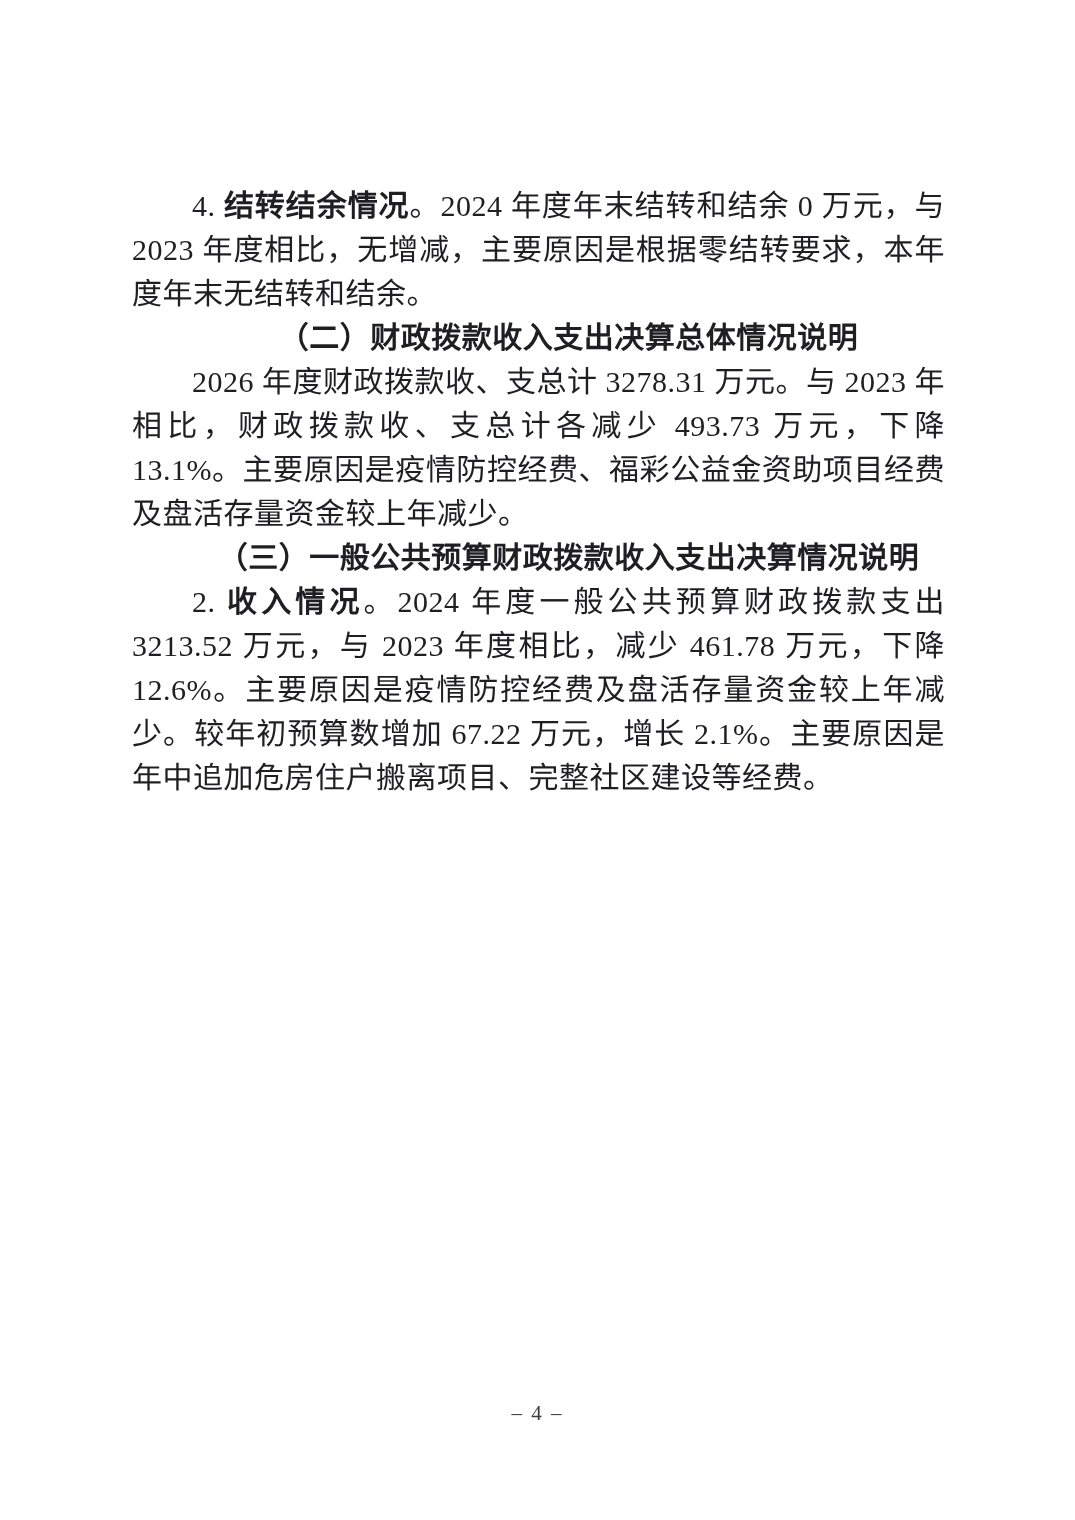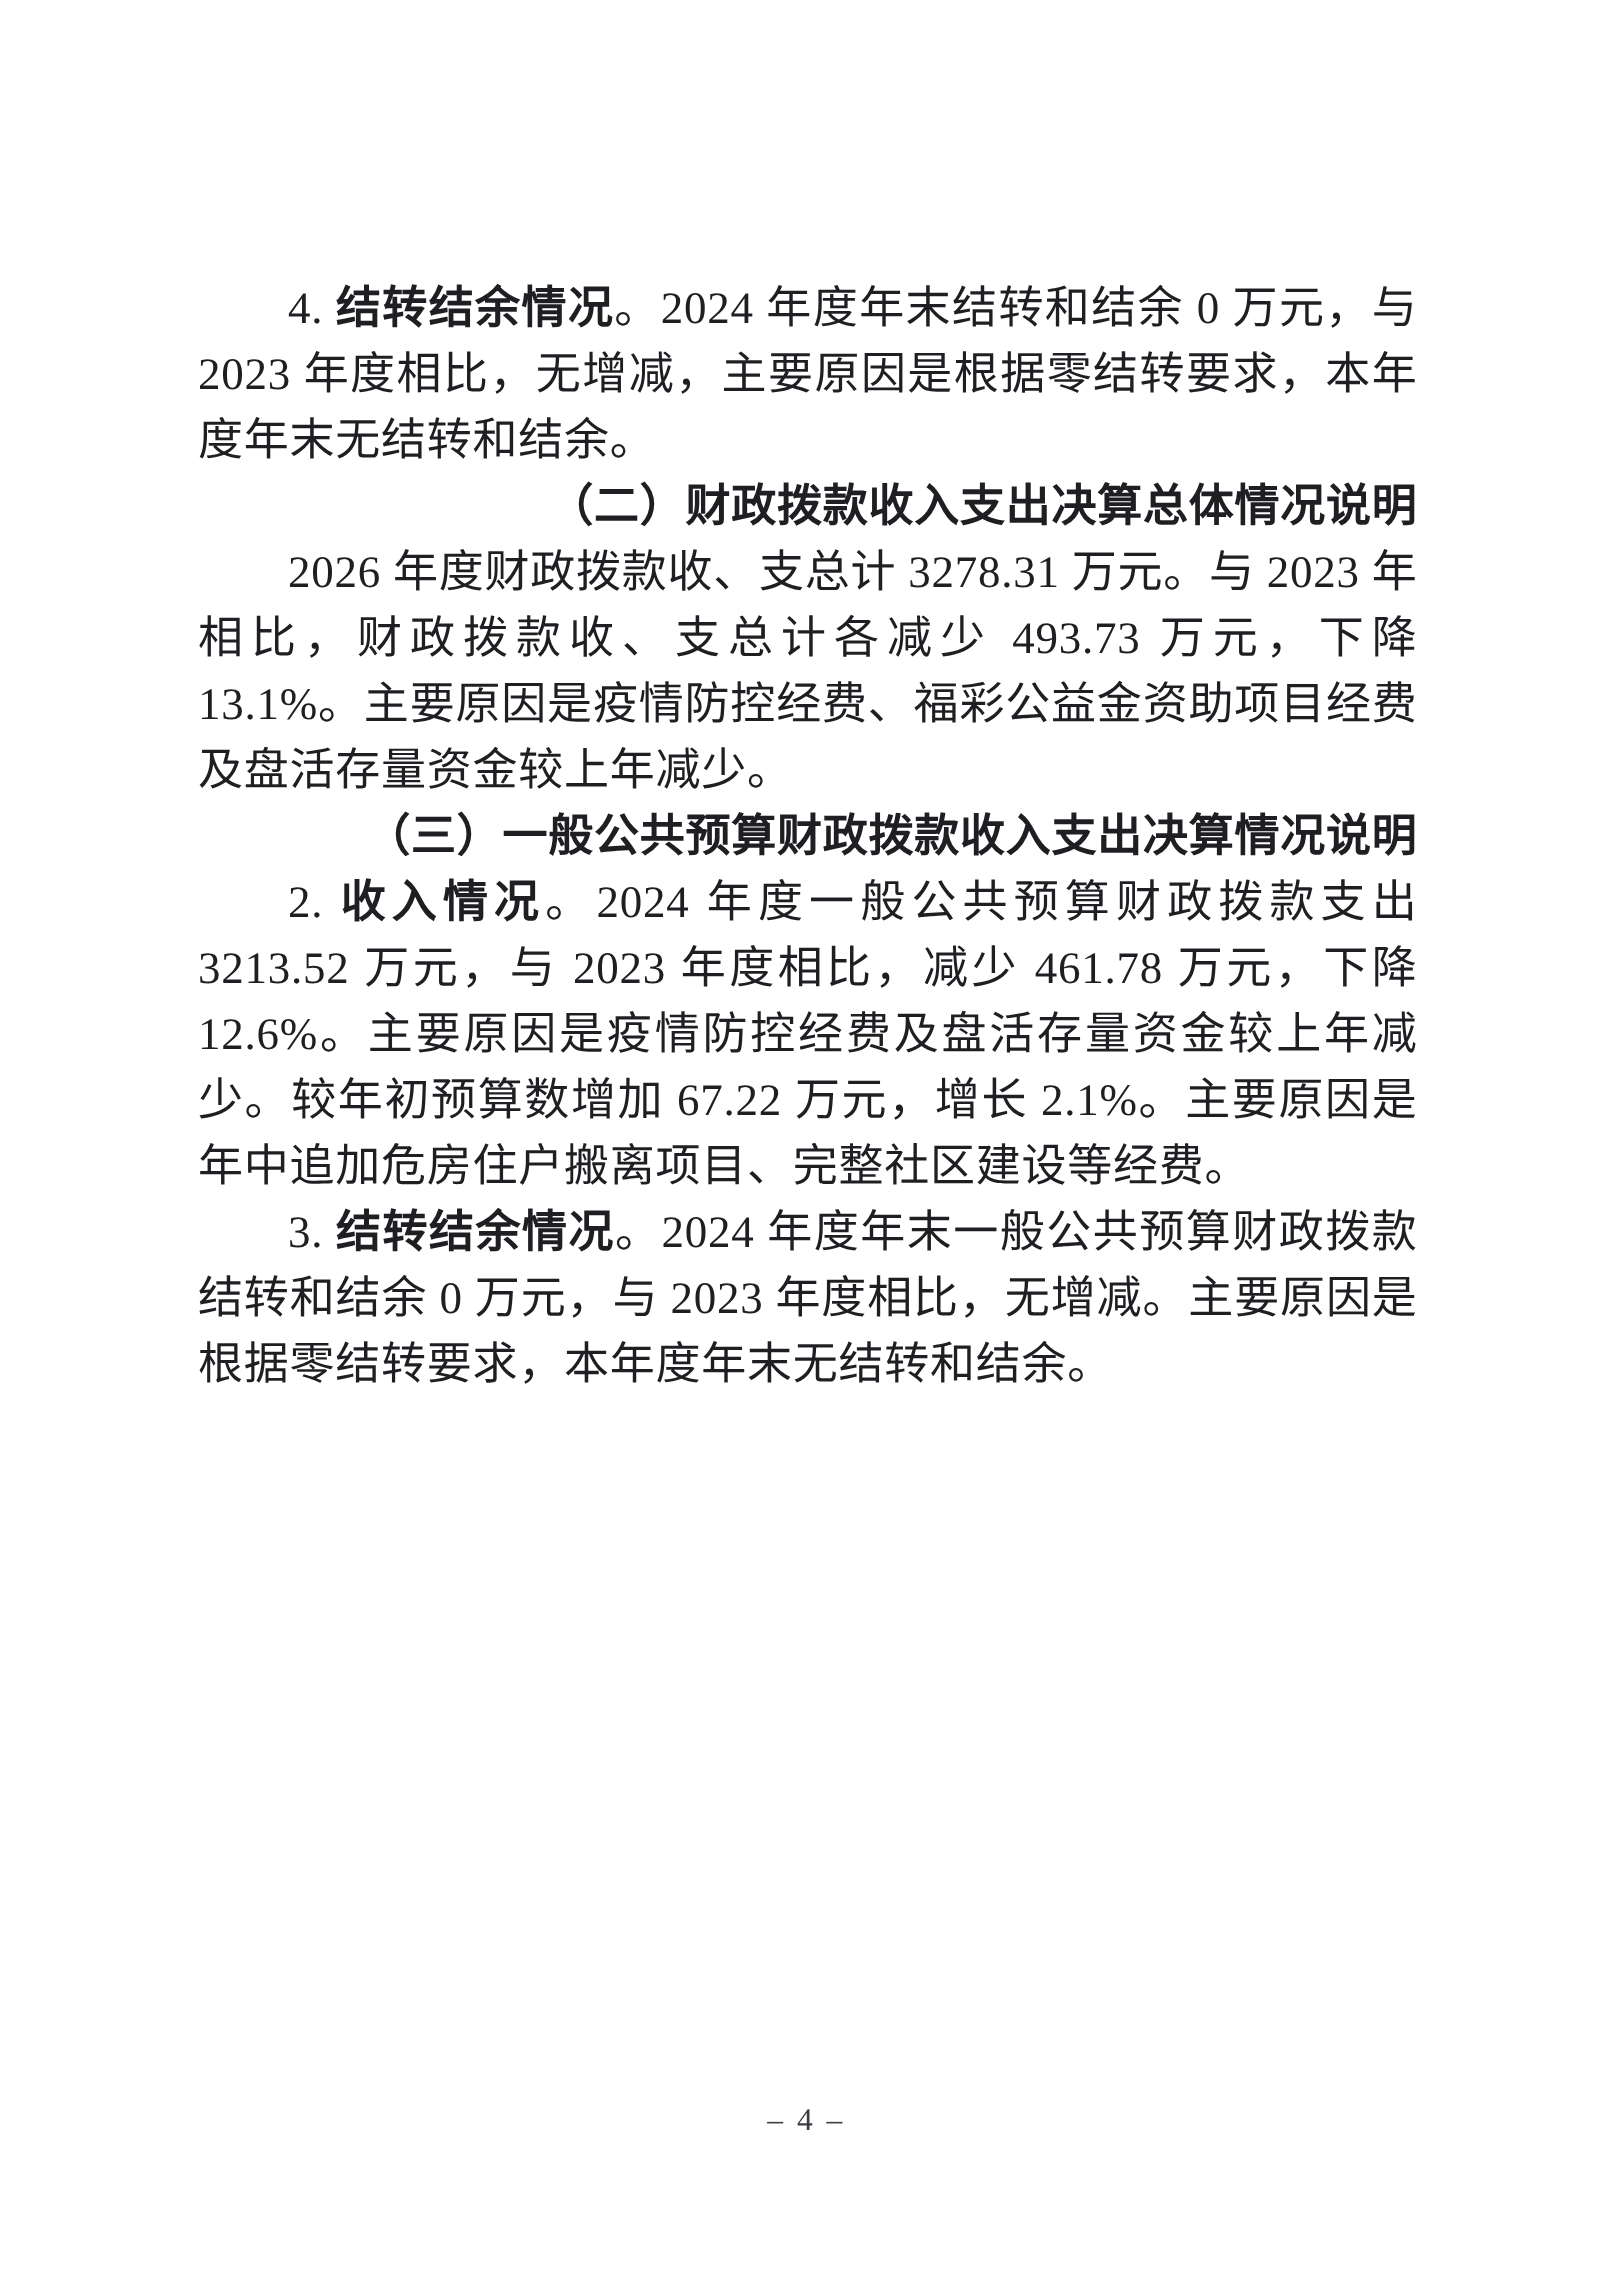--- a/index.html
+++ b/index.html
@@ -21,21 +21,21 @@
     margin: 0;
     font-size: 30px;
     line-height: 44px;
     text-align: justify;
     text-justify: inter-ideograph;
     text-indent: 60px;
     letter-spacing: 0.5px;
   }
   .content p.heading {
     font-weight: bold;
-    text-align: right;
+    text-align: center;
   }
   .term { font-weight: bold; }
   .footer {
     position: absolute;
     top: 1398px; left: 0;
     width: 1075px;
     text-align: center;
     font-size: 21px;
     line-height: 30px;
     color: #3c3c42;
@@ -52,18 +52,17 @@
 
     <p class="heading">（二）财政拨款收入支出决算总体情况说明</p>
 
     <p class="body"><span>2026 年度财政拨款收、支总计 3278.31 万元。与 2023 年相比，财政拨款收、支总计各减少 493.73 万元，下降 13.1%。主要原因是疫情防控经费、福彩公益金资助项目经费及盘活存量资金较上年减少。</span></p>
 
     <p class="heading">（三）一般公共预算财政拨款收入支出决算情况说明</p>
 
 
     <p class="body"><span>2. </span><span class="term">收入情况</span><span>。2024 年度一般公共预算财政拨款支出 3213.52 万元，与 2023 年度相比，减少 461.78 万元，下降 12.6%。主要原因是疫情防控经费及盘活存量资金较上年减少。较年初预算数增加 67.22 万元，增长 2.1%。主要原因是年中追加危房住户搬离项目、完整社区建设等经费。</span></p>
 
-    <p class="body"><span>3. </span><span class="term">结转结余情况</span><span>。2024 年度年末一般公共预算财政拨款结转和结余 0 万元，与 2023 年度相比，无增减。主要原因是根据零结转要求，本年度年末无结转和结余。</span></p>
 
   </div>
 
   <div class="footer">– 4 –</div>
 </div>
 
 </body></html>

